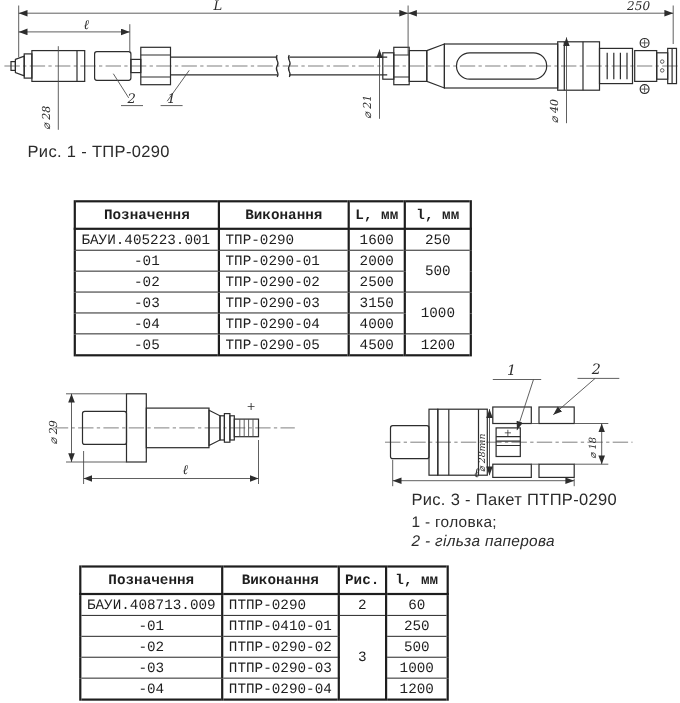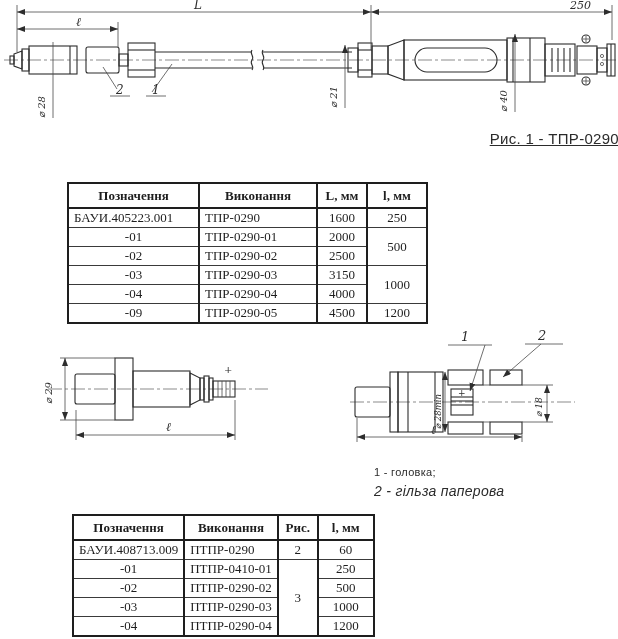--- a/index.html
+++ b/index.html
@@ -3,25 +3,25 @@
 <meta charset="utf-8">
 <style>
   html,body { margin:0; padding:0; background:#fff; }
   .page {
     position:relative; width:618px; height:639px; background:#ffffff;
     font-family:"Liberation Sans", sans-serif; color:#222; overflow:hidden;
   }
   .abs { position:absolute; }
   
   .cap { position:absolute; font-family:"Liberation Sans", sans-serif; color:#2b2b2b; letter-spacing:0.3px; }
-  .cap-center { text-align:right;text-decoration:underline; }
+  .cap-center { text-align:left; }
   
   table.dtable {
     border-collapse:collapse; table-layout:fixed;
-    font-family:Liberation Serif, serif; font-size:13px; color:#1e1e1e;
+    font-family:Liberation Mono, monospace; font-size:13px; color:#1e1e1e;
     border:2px solid #1e1e1e; background:#fff;
   }
   table.dtable th, table.dtable td {
     border-left:2px solid #1e1e1e; border-right:2px solid #1e1e1e;
     border-top:1px solid #3a3a3a; border-bottom:1px solid #3a3a3a;
     padding:0 5px; white-space:nowrap; overflow:hidden;
   }
   table.dtable th {
     border-bottom:2px solid #1e1e1e; font-weight:bold; text-align:center; height:23px;
   }
@@ -191,21 +191,21 @@
         <td class="al">ТПР-0290-03</td>
         <td class="ac">3150</td>
         <td class="ac" rowspan="2">1000</td>
       </tr>
       <tr>
         <td class="ar">-04</td>
         <td class="al">ТПР-0290-04</td>
         <td class="ac">4000</td>
       </tr>
       <tr>
-        <td class="ar">-09</td>
+        <td class="ar">-05</td>
         <td class="al">ТПР-0290-05</td>
         <td class="ac">4500</td>
         <td class="ac">1200</td>
       </tr>
     </tbody>
   </table>
 
   <svg class="abs" style="left:20px;top:340px" width="280" height="108" viewBox="0 0 280 108">
     <line class="cl" x1="28" y1="49" x2="248" y2="49"></line>
     <g>
@@ -283,21 +283,22 @@
       <text class="dim" font-size="9" transform="rotate(-90 197 92)" x="197" y="92">⌀ 18</text>
     </g>
     <g>
       <line class="thin" x1="12" y1="93" x2="12" y2="117"></line>
       <line class="thin" x1="177" y1="110" x2="177" y2="117"></line>
       <line class="thin" x1="12" y1="112" x2="177" y2="112" marker-start="url(#ah)" marker-end="url(#ah)"></line>
       <text class="dim" x="86" y="109" font-size="12">ℓ</text>
     </g>
   </svg>
 
-  <div class="cap" style="left:374px; top:466px; font-size:11px;">1 - головка;</div>
+  <div class="cap" style="left:374px; top:446px; font-size:15px;">Рис. 3 - Пакет ПТПР-0290</div>
+  <div class="cap" style="left:374px; top:466px; font-size:14px;">1 - головка;</div>
   <div class="cap" style="left:374px; top:483px; font-size:14px;font-style:italic;">2 - гільза паперова</div>
 
   <table class="dtable abs" style="left:72px; top:514px;">
     <colgroup>
         <col style="width:110px">
         <col style="width:92px">
         <col style="width:40px">
         <col style="width:56px">
       </colgroup>
     <thead>

